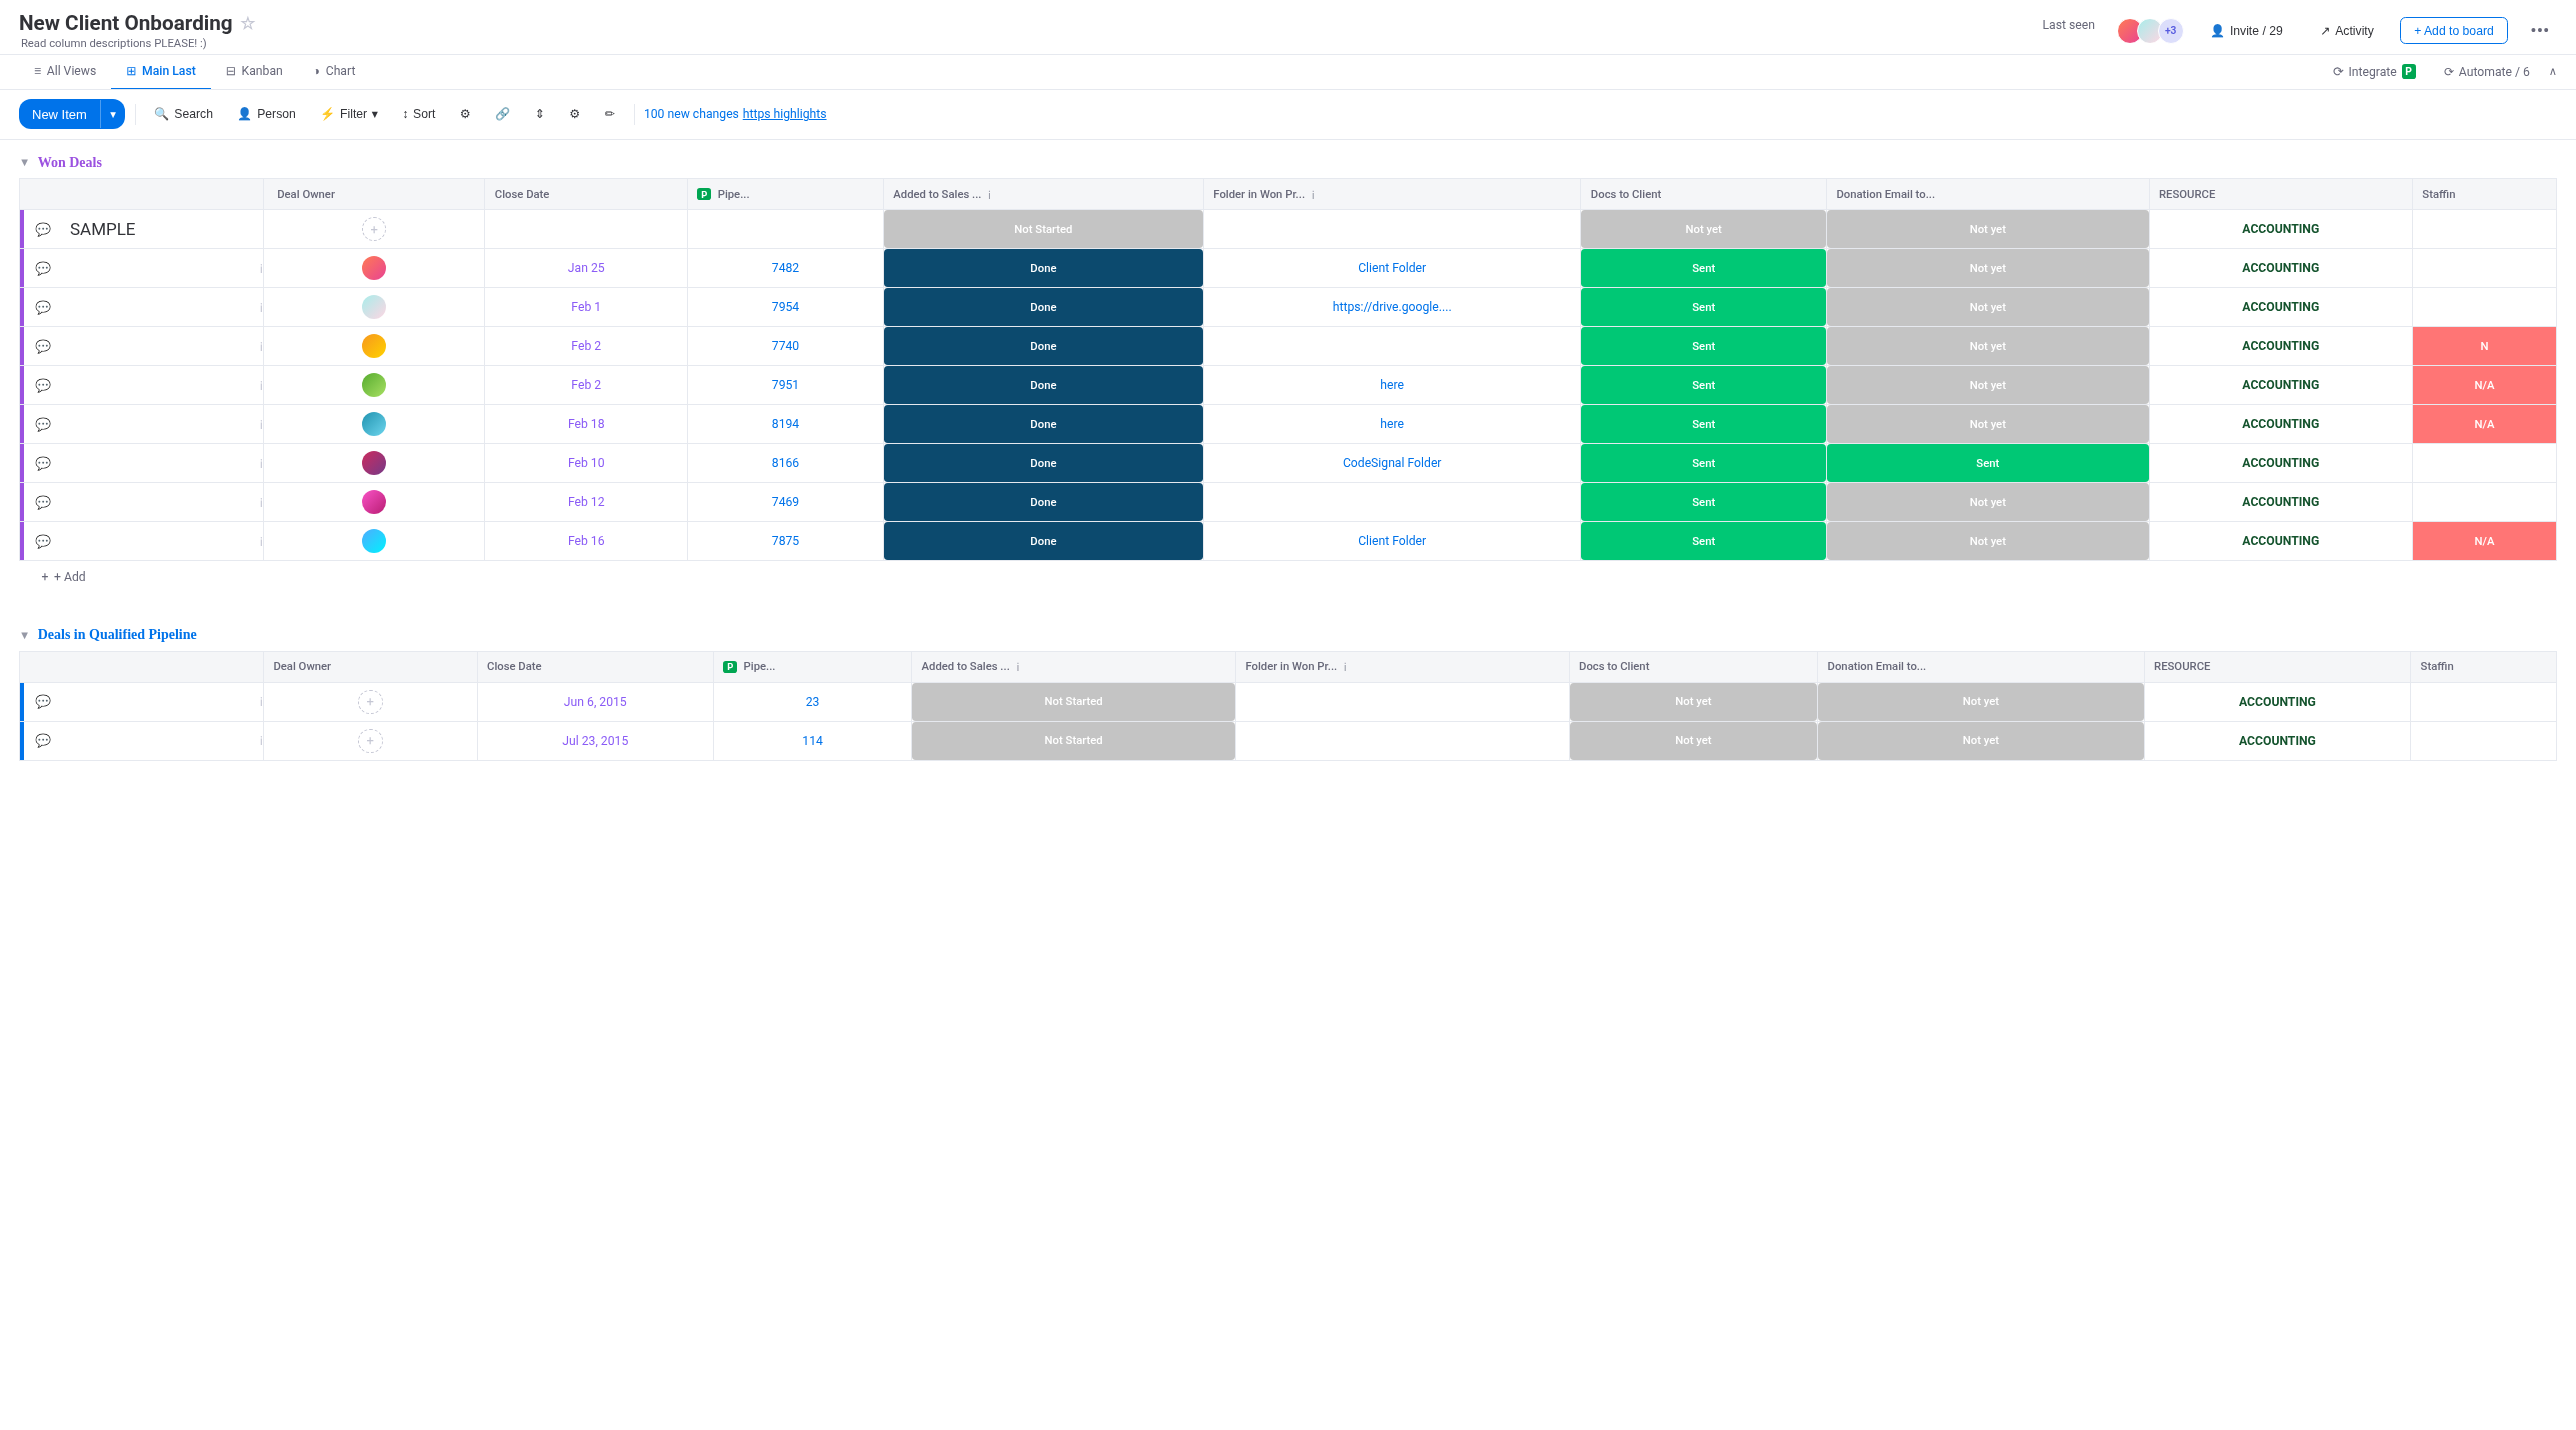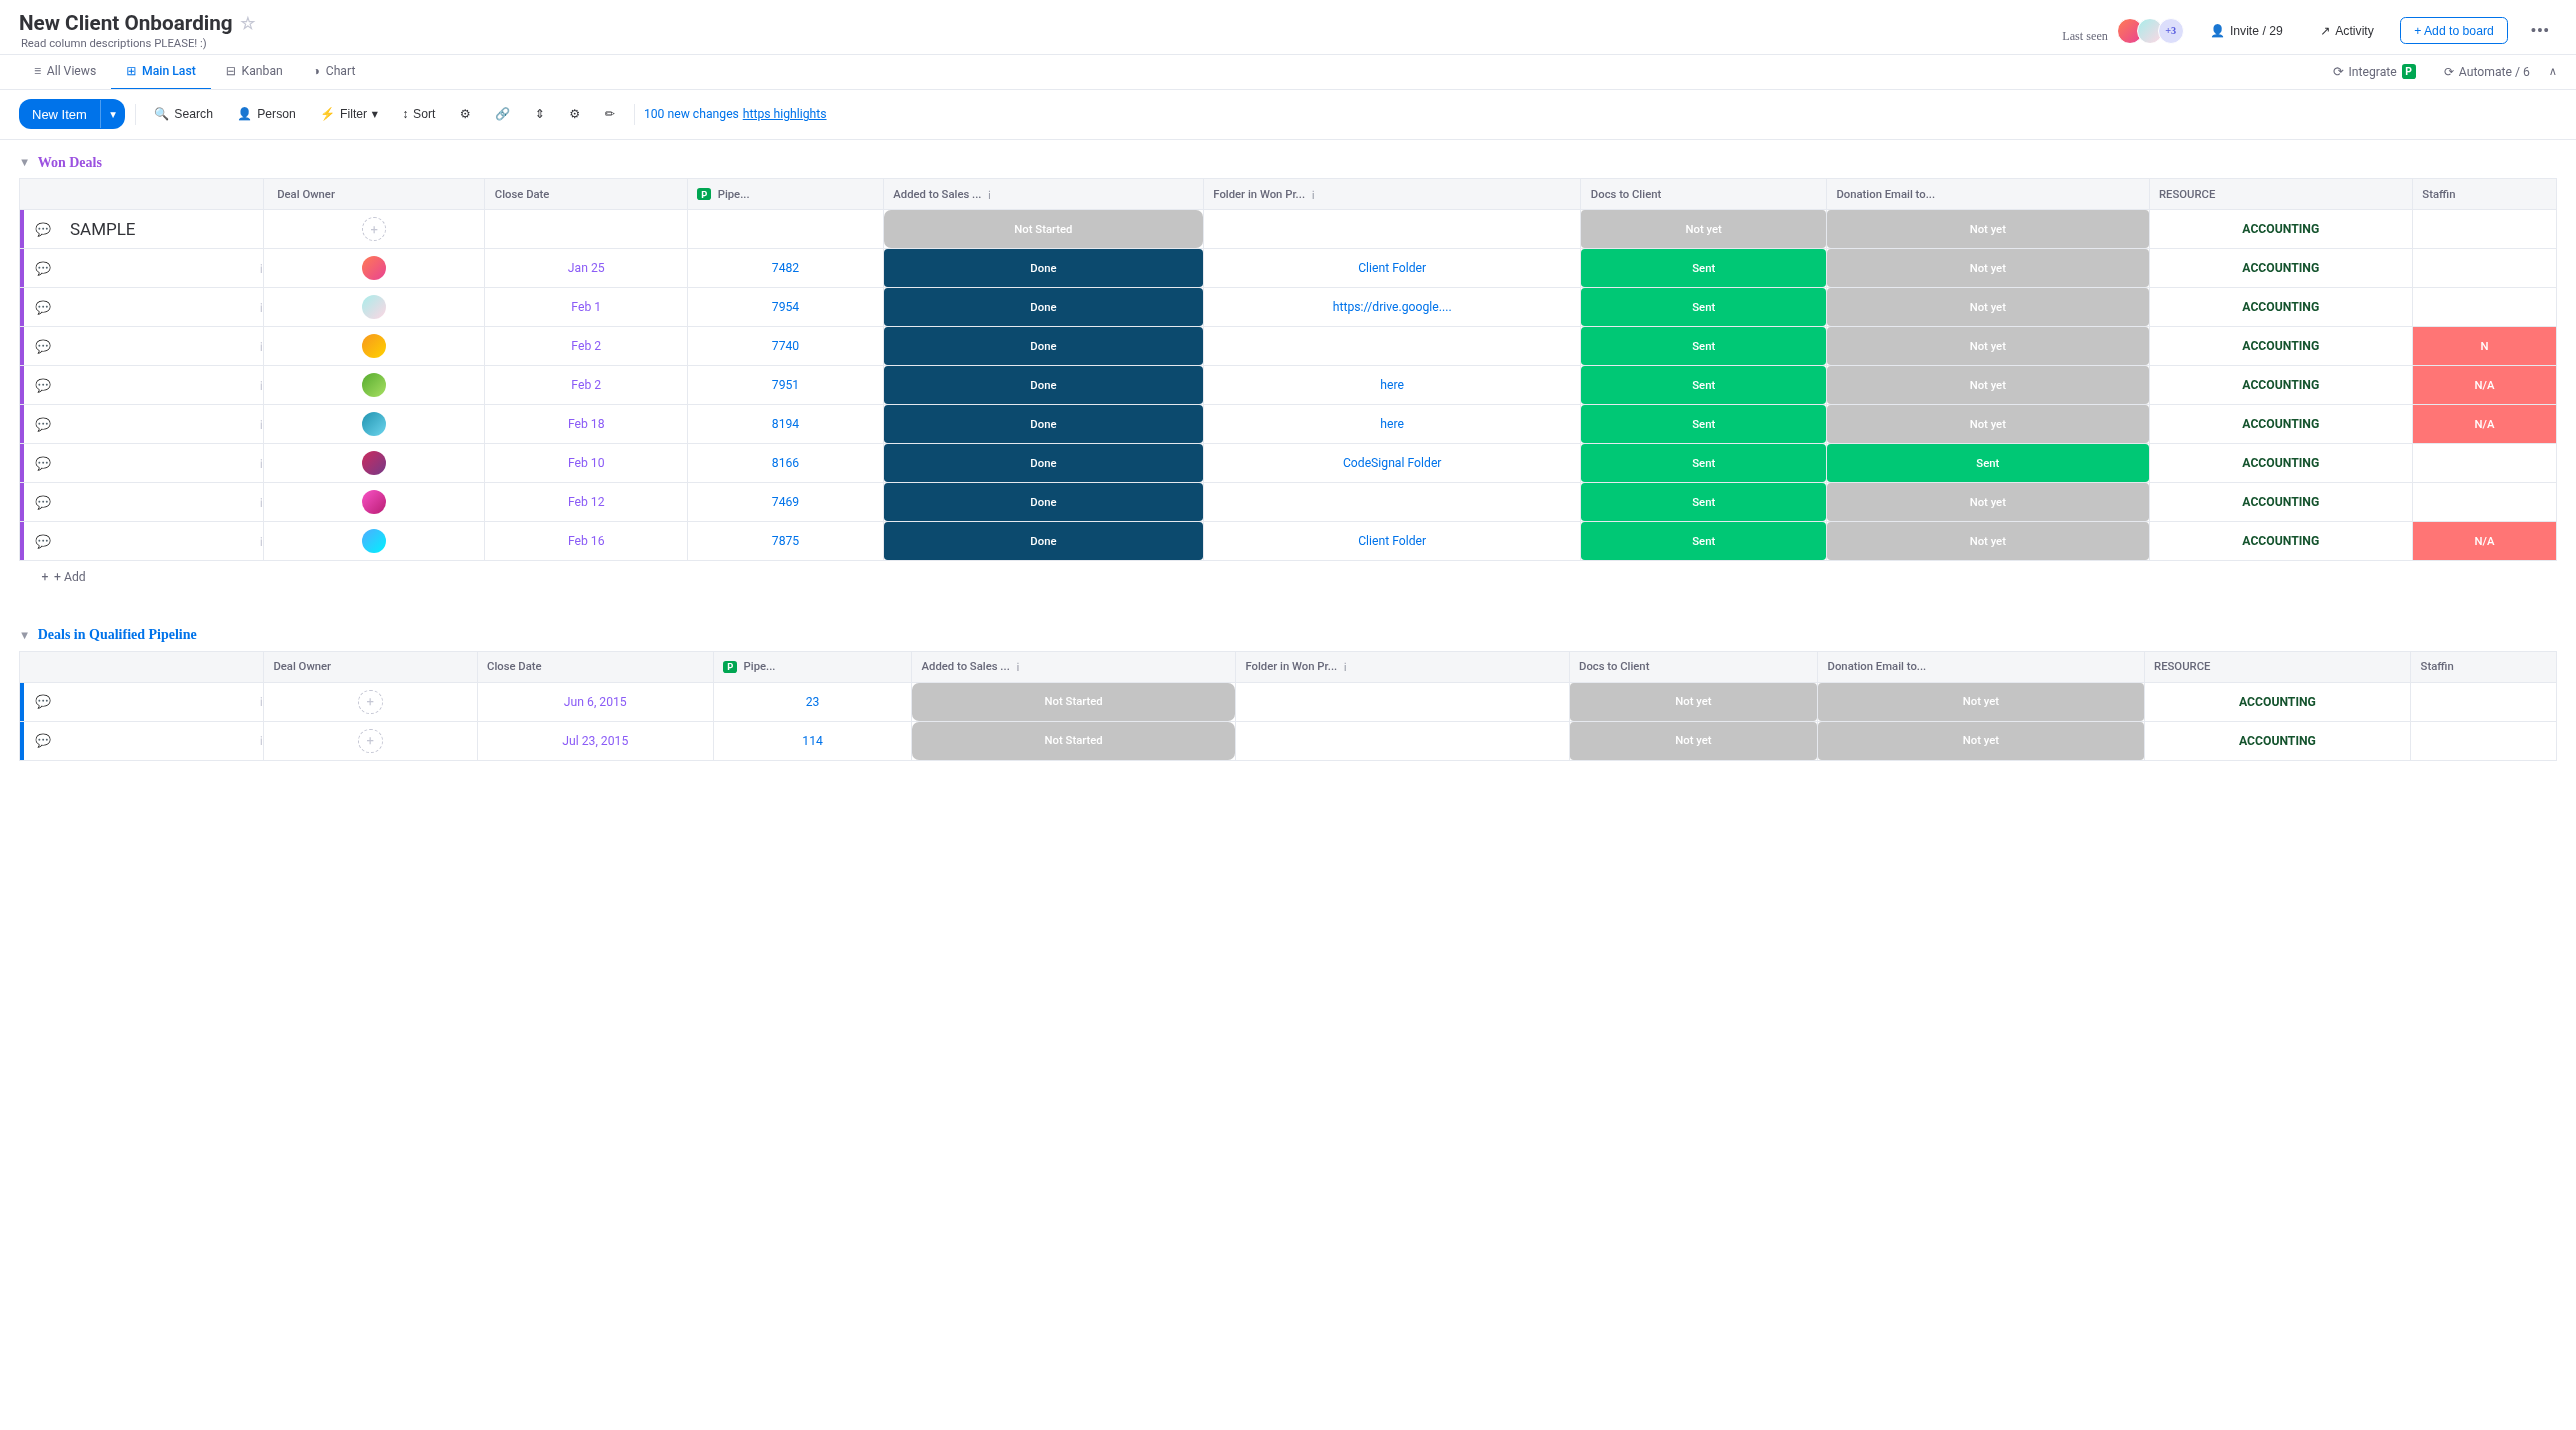--- a/index.html
+++ b/index.html
@@ -5,21 +5,21 @@
     * { box-sizing: border-box; margin: 0; padding: 0; }
     body { font-family: -apple-system, BlinkMacSystemFont, 'Segoe UI', Roboto, sans-serif; background: #fff; color: #323338; font-size: 13px; overflow: hidden; }
 
     
     .header { display: flex; align-items: center; justify-content: space-between; padding: 11.3px 19px 3.8px 19px; border-bottom: 0.9px solid #e6e9ef; }
     .header-left { display: flex; flex-direction: column; }
     .header-title { display: flex; align-items: center; gap: 7.5px; font-size: 20.7px; font-weight: 700; color: #323338; }
     .header-subtitle { font-size: 11.3px; color: #676879; margin-top: 1.9px; margin-left: 1.9px; }
     .star-icon { color: #c5c7d4; font-size: 17px; cursor: pointer; }
     .header-right { display: flex; align-items: center; gap: 15px; }
-    .last-seen { display: flex; align-items: flex-end; gap: 9px; font-size: 12.2px; color: #676879; font-family: Liberation Serif, serif; }
+    .last-seen { display: flex; align-items: flex-start; gap: 22px; font-size: 12.2px; color: #676879; }
     .avatars { display: flex; align-items: center; }
     .avatar { width: 26px; height: 26px; border-radius: 50%; background: #c4c4c4; border: 1.9px solid #fff; margin-left: -5.6px; display: flex; align-items: center; justify-content: center; font-size: 9.4px; font-weight: 600; color: #fff; overflow: hidden; }
     .avatar:first-child { margin-left: 0; }
     .avatar-count { background: #dcdefb; color: #5559df; font-size: 10.3px; font-weight: 600; width: 26px; height: 26px; border-radius: 50%; border: 1.9px solid #fff; margin-left: -5.6px; display: flex; align-items: center; justify-content: center; }
     .header-btn { display: flex; align-items: center; gap: 4.7px; padding: 5.6px 11.3px; border-radius: 5.6px; font-size: 12.2px; cursor: pointer; border: none; background: transparent; color: #323338; }
     .header-btn-primary { background: #fff; border: 0.9px solid #0073ea; color: #0073ea; border-radius: 5.6px; padding: 5.6px 13px; font-size: 12.2px; cursor: pointer; font-weight: 500; }
     .more-btn { font-size: 19px; cursor: pointer; color: #676879; padding: 3.8px 7.5px; }
 
     
     .tabs { display: flex; align-items: center; justify-content: space-between; padding: 0 19px; border-bottom: 0.9px solid #e6e9ef; background: #fff; }
@@ -63,21 +63,21 @@
     .row-bar.blue { background: #0073ea; }
     .item-name { display: flex; align-items: center; gap: 5.6px; padding: 0; }
     .item-name-text { font-size: 17px; color: #323338; flex: 1; padding: 5.6px 9.4px; }
     .comment-icon { color: #c5c7d4; font-size: 13px; margin-right: 3.8px; cursor: pointer; }
     .info-icon { color: #c5c7d4; font-size: 12.2px; cursor: pointer; }
     .avatar-sm { width: 24.4px; height: 24.4px; border-radius: 50%; background: #c4c4c4; display: flex; align-items: center; justify-content: center; font-size: 9.4px; color: #fff; margin: 0 auto; overflow: hidden; }
     .cell-center { text-align: center; justify-content: center; }
     .date-cell { text-align: right; color: #8b5cf6; }
     .pipe-link { color: #0073ea; cursor: pointer; text-align: center; width: 100%; display: flex; justify-content: center; align-items: center; }
     .status-cell { display: flex; align-items: center; justify-content: center; font-size: 11.3px; font-weight: 500; border-radius: 3.8px; width: 100%; height: 100%; min-height: 36px; }
-    .status-not-started { background: #c4c4c4; color: #fff; border-radius: 7px; }
+    .status-not-started { background: #c4c4c4; color: #fff; }
     .status-done { background: #0c4a6e; color: #fff; }
     .status-not-yet { background: #c4c4c4; color: #fff; }
     .status-sent { background: #00c875; color: #fff; }
     .folder-link { color: #0073ea; cursor: pointer; text-align: center; }
     .resource-link { color: #14532d; font-weight: 700; cursor: pointer; }
     .add-row { display: flex; align-items: center; gap: 5.6px; padding: 9.4px 19px 0 22.5px; color: #676879; font-size: 12.2px; cursor: pointer; }
     .col-header-inner { display: flex; align-items: center; gap: 3.8px; }
 
     
     .av1 { background: linear-gradient(135deg, #ff7b54, #e84393); }

